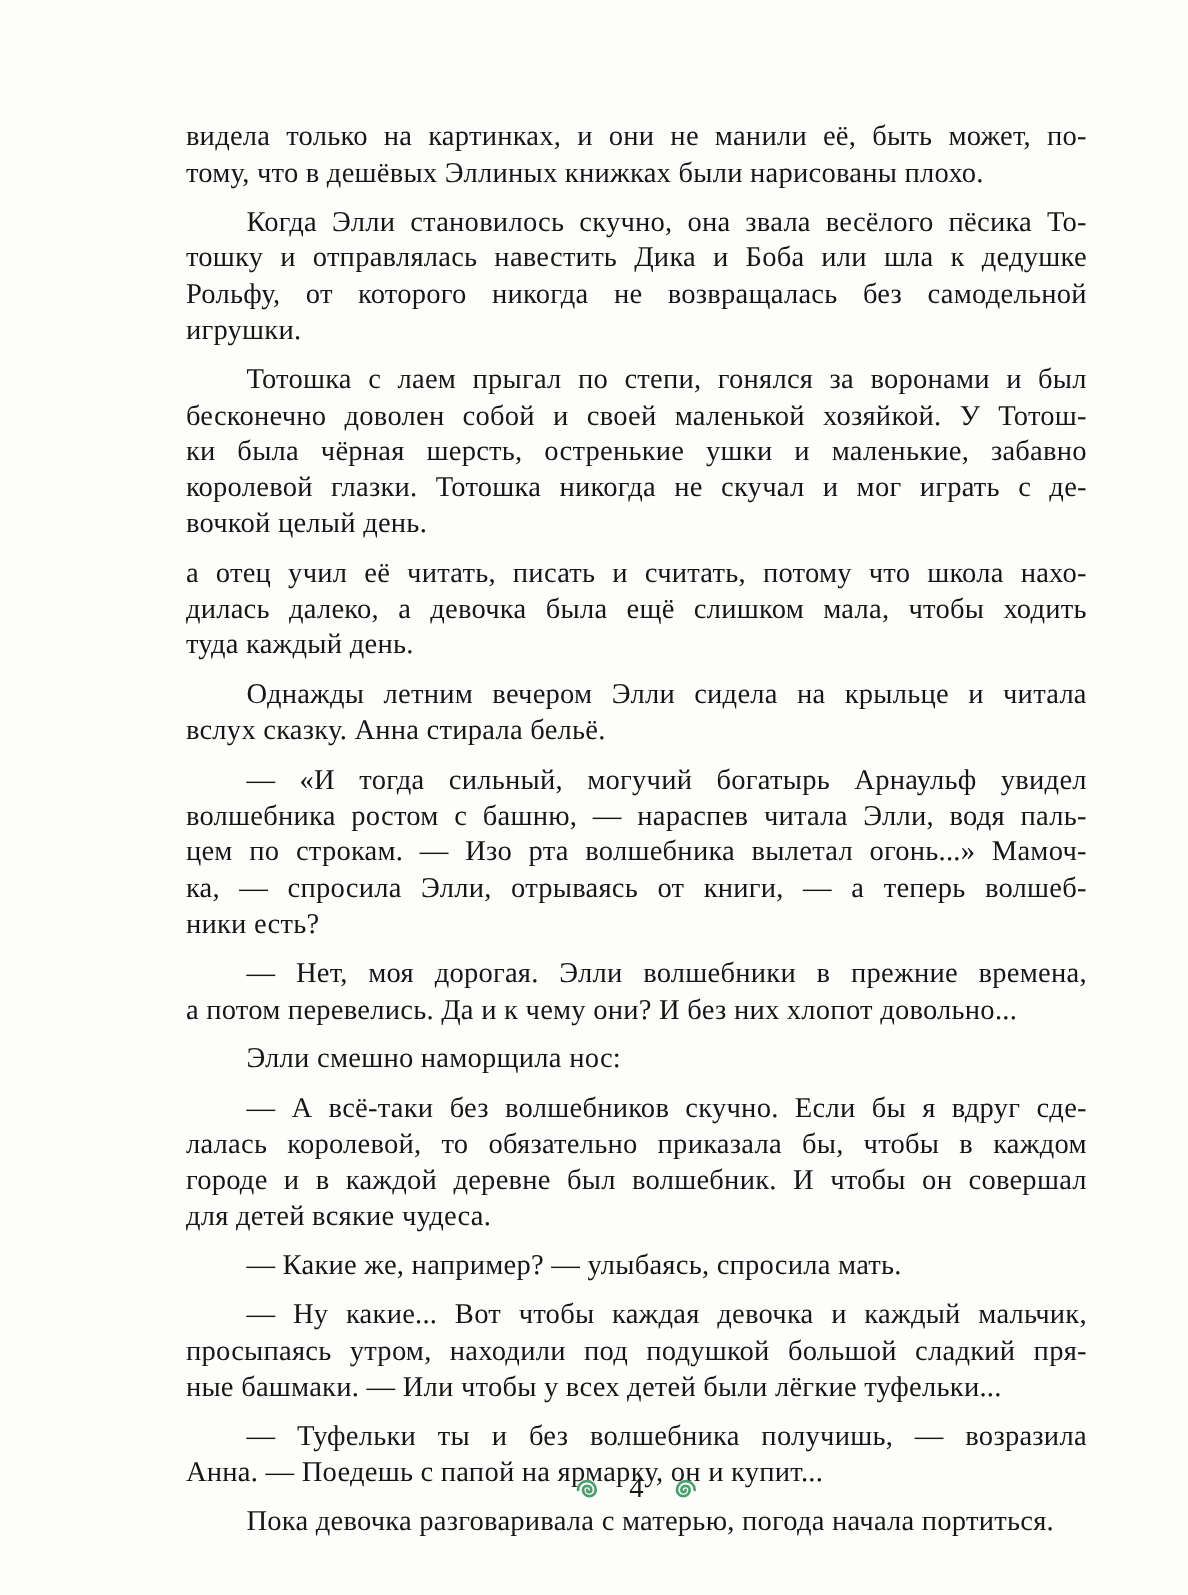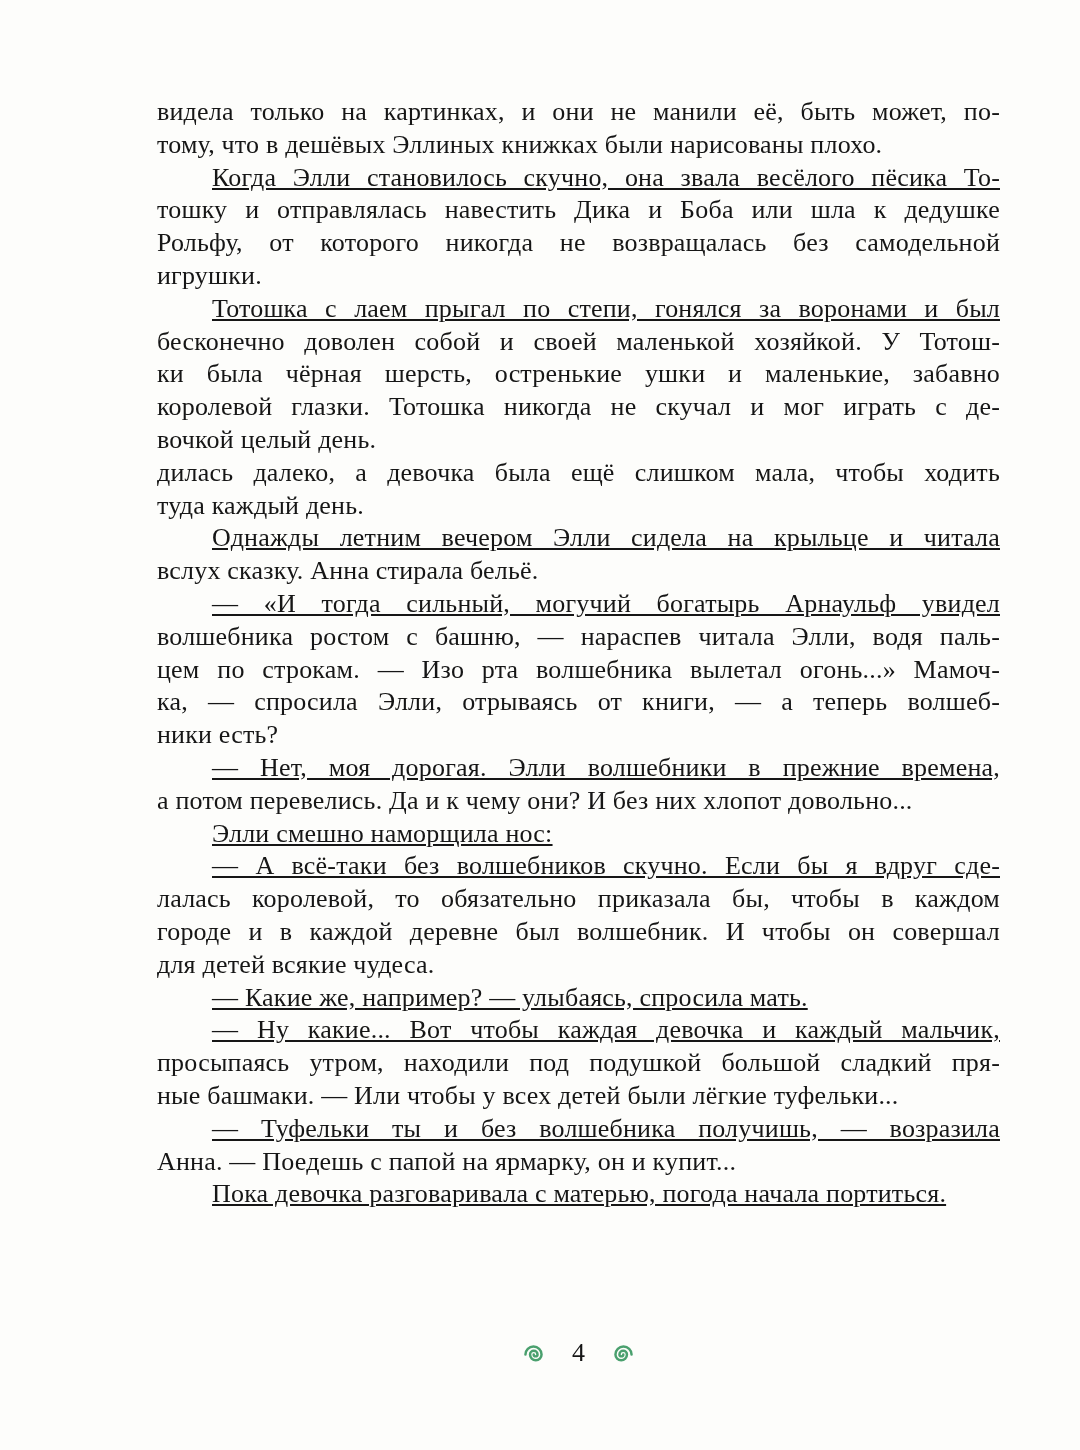--- a/index.html
+++ b/index.html
@@ -16,40 +16,39 @@
     height: 1450px;
     background: #fdfdfb;
   }
   .text-block {
     position: absolute;
     left: 157px;
     top: 96px;
     width: 843px;
   }
   .paragraph {
-    margin: 0;
+    margin: 12px;
     padding: 0;
   }
   .line {
     display: block;
     font-family: "Liberation Serif", "DejaVu Serif", serif;
     font-size: 26px;
     line-height: 32.8px;
     color: #161616;
     letter-spacing: 0.2px;
     text-align: justify;
     text-align-last: justify;
     white-space: normal;
   }
   .line.last {
     text-align-last: left;
   }
   .line.indent {
     text-indent: 55px;
-    text-decoration: underline;
   }
   .page-footer {
     position: absolute;
     left: 157px;
     top: 1340px;
     width: 843px;
     display: flex;
     justify-content: center;
     align-items: center;
     gap: 27px;
@@ -90,20 +89,21 @@
         <span class="line last">игрушки.</span>
       </p>
       <p class="paragraph">
         <span class="line indent">Тотошка с лаем прыгал по степи, гонялся за воронами и был</span>
         <span class="line">бесконечно доволен собой и своей маленькой хозяйкой. У Тотош-</span>
         <span class="line">ки была чёрная шерсть, остренькие ушки и маленькие, забавно</span>
         <span class="line">королевой глазки. Тотошка никогда не скучал и мог играть с де-</span>
         <span class="line last">вочкой целый день.</span>
       </p>
       <p class="paragraph">
+        <span class="line">а отец учил её читать, писать и считать, потому что школа нахо-</span>
         <span class="line">дилась далеко, а девочка была ещё слишком мала, чтобы ходить</span>
         <span class="line last">туда каждый день.</span>
       </p>
       <p class="paragraph">
         <span class="line indent">Однажды летним вечером Элли сидела на крыльце и читала</span>
         <span class="line last">вслух сказку. Анна стирала бельё.</span>
       </p>
       <p class="paragraph">
         <span class="line indent">— «И тогда сильный, могучий богатырь Арнаульф увидел</span>
         <span class="line">волшебника ростом с башню, — нараспев читала Элли, водя паль-</span>

